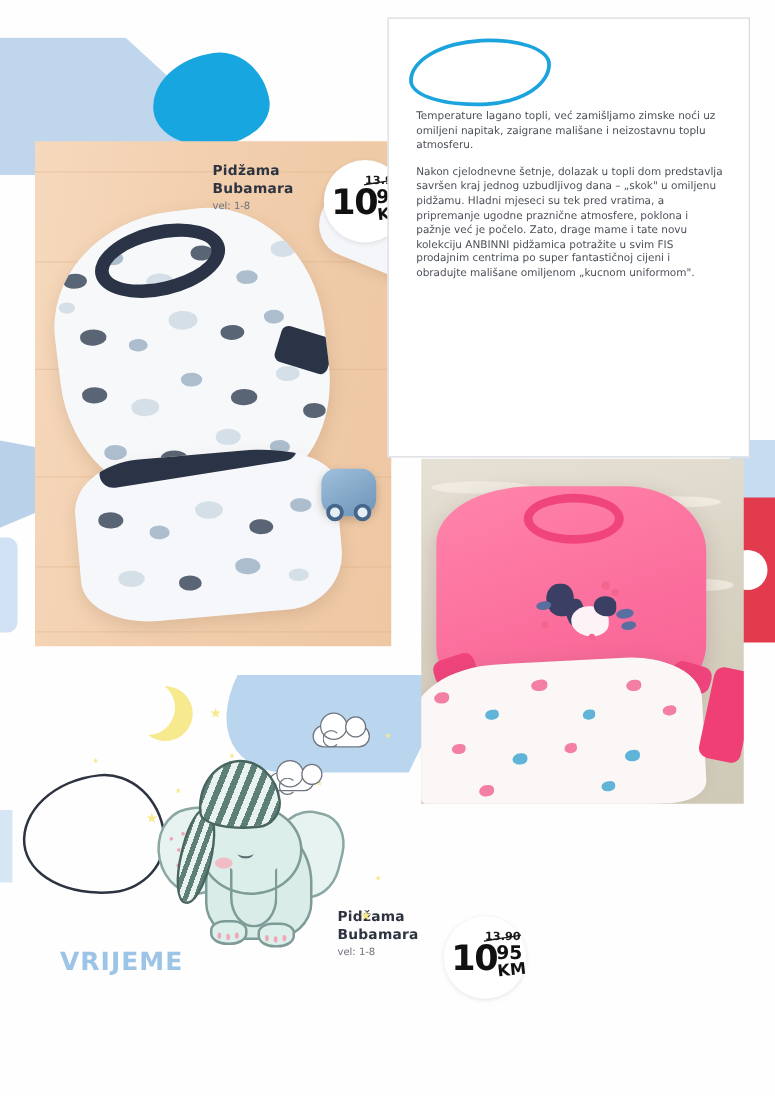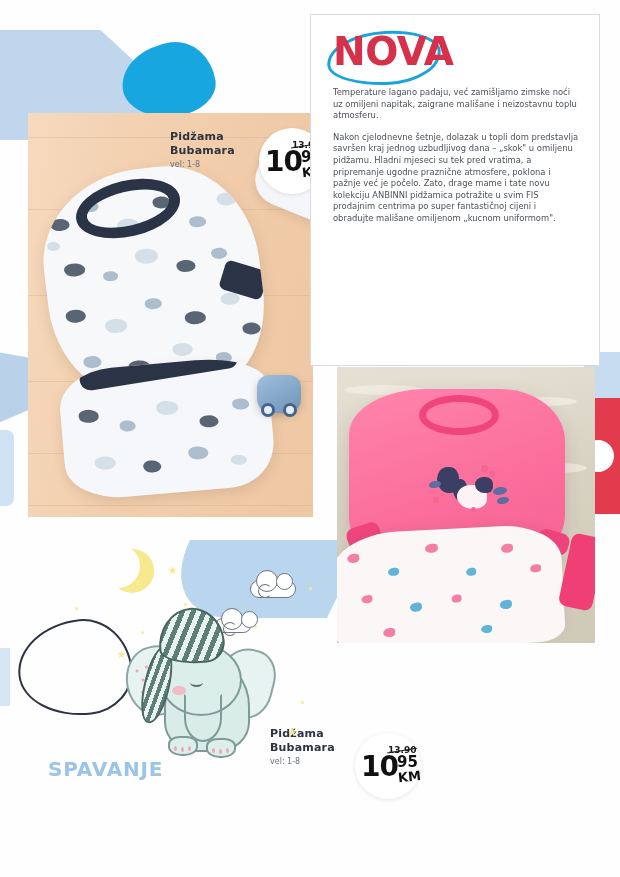--- a/index.html
+++ b/index.html
@@ -422,25 +422,24 @@
       <span class="main-price">10</span>
       <span class="cents">95</span>
       <span class="currency">KM</span>
     </div>
   </div>
 
   <div class="text-panel">
     <div class="headline-wrap">
       <div class="nova-row">
         <span class="nova-circle"></span>
-        <span class="nova">NOVA</span>
       </div>
     </div>
     <div class="body-copy">
-      <p>Temperature lagano padaju, već zamišljamo zimske noći uz omiljeni napitak, zaigrane mališane i neizostavnu toplu atmosferu.</p>
+      <p>Temperature lagano topli, već zamišljamo zimske noći uz omiljeni napitak, zaigrane mališane i neizostavnu toplu atmosferu.</p>
       <p>Nakon cjelodnevne šetnje, dolazak u topli dom predstavlja savršen kraj jednog uzbudljivog dana – „skok" u omiljenu pidžamu. Hladni mjeseci su tek pred vratima, a pripremanje ugodne praznične atmosfere, poklona i pažnje već je počelo. Zato, drage mame i tate novu kolekciju ANBINNI pidžamica potražite u svim FIS prodajnim centrima po super fantastičnoj cijeni i obradujte mališane omiljenom „kucnom uniformom".</p>
     </div>
   </div>
 
   <div class="photo photo-bottom">
     <div class="fur">
       <i style="left:12px;top:140px;width:70px;height:10px"></i>
       <i style="left:60px;top:168px;width:96px;height:9px"></i>
       <i style="left:130px;top:150px;width:80px;height:11px"></i>
       <i style="left:20px;top:198px;width:110px;height:9px"></i>
@@ -556,16 +555,16 @@
       </div>
       <div class="ele-foot" style="left:78px;top:126px;width:26px;height:16px">
         <i style="left:4px;top:8px"></i>
           <i style="left:11px;top:9px"></i>
           <i style="left:18px;top:8px"></i>
       </div>
     </div>
   </div>
 
   <div class="sleep-text">
-    <div class="l3">SPAVANJE</div>
+    <div class="l3">VRIJEME</div>
   </div>
 
 </div>
 
 </body></html>

